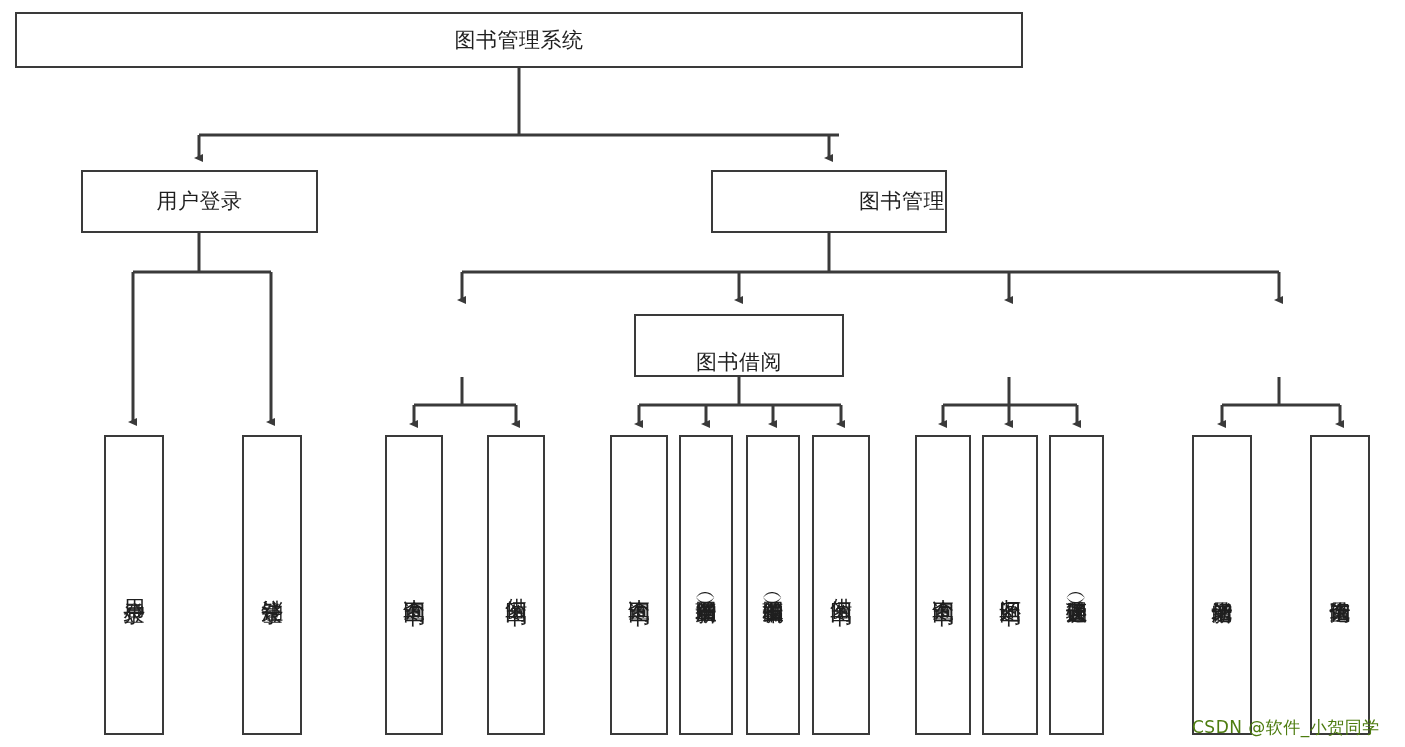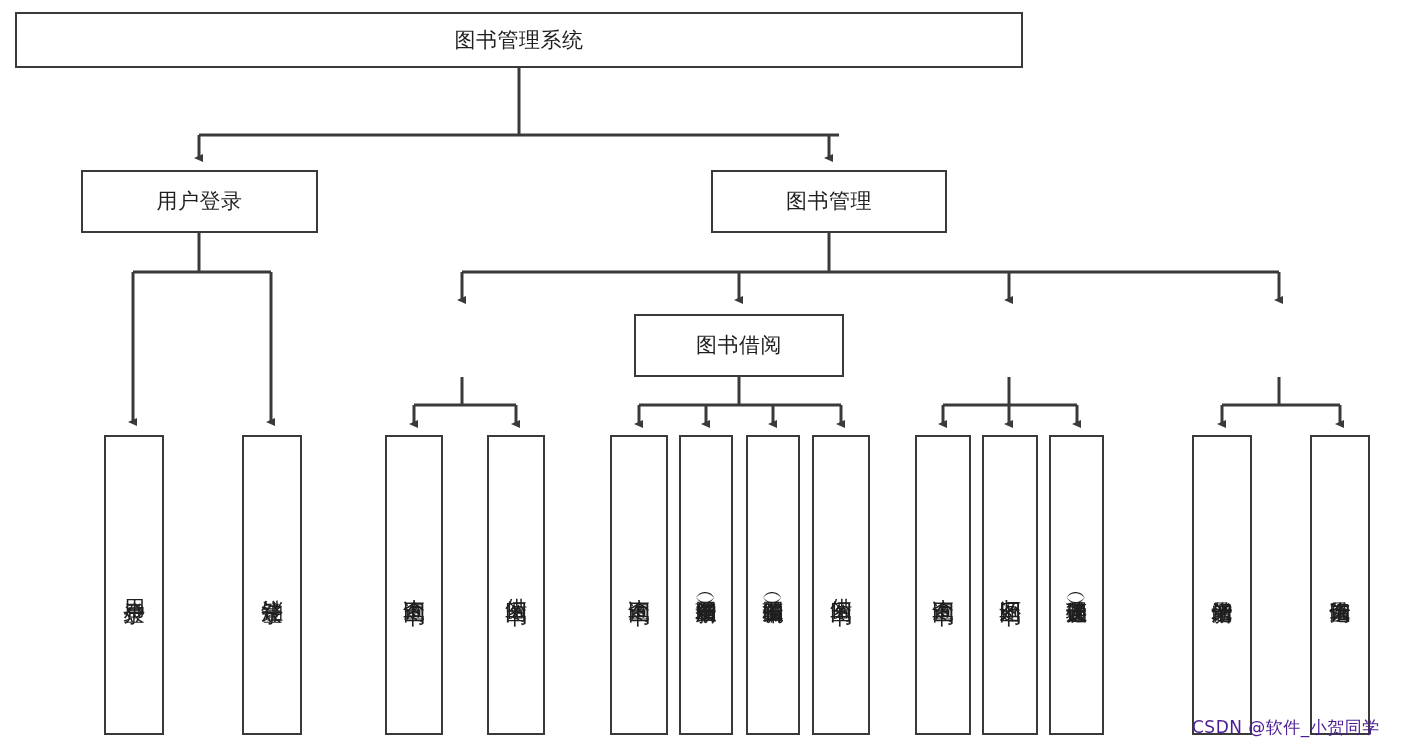--- a/index.html
+++ b/index.html
@@ -55,21 +55,21 @@
     white-space:nowrap;
   }
   .node.leaf.dense .label{
     font-size:21px;
     letter-spacing:0px;
     line-height:1.05;
   }
   .watermark{
     position:absolute;
     font-size:17px;
-    color:#4c1d95;
+    color:#4d7c0f;
     letter-spacing:0.5px;
     white-space:nowrap;
     user-select:none;
   }
 </style>
 </head>
 <body>
 
 <div id="canvas">
 
@@ -123,25 +123,25 @@
     </g>
   </svg>
 
   <div class="node" style="left:15px; top:12px; width:1008px; height:56px;">
     <span class="label">图书管理系统</span>
   </div>
 
   <div class="node" style="left:81px; top:170px; width:237px; height:63px;">
     <span class="label">用户登录</span>
   </div>
-  <div class="node" style="left:711px; top:170px; width:236px; height:63px;">
+  <div class="node" style="left:711px; top:170px; width:236px; height:63px;justify-content:flex-end;">
     <span class="label">图书管理</span>
   </div>
 
-  <div class="node" style="left:634px; top:314px; width:210px; height:63px;">
+  <div class="node" style="left:634px; top:314px; width:210px; height:63px;align-items:flex-end;">
     <span class="label">图书借阅</span>
   </div>
 
   <div class="node leaf" style="left:104px; top:435px; width:60px; height:300px;">
     <span class="label">用户登录</span>
   </div>
   <div class="node leaf" style="left:242px; top:435px; width:60px; height:300px;">
     <span class="label">注销登录</span>
   </div>
 

